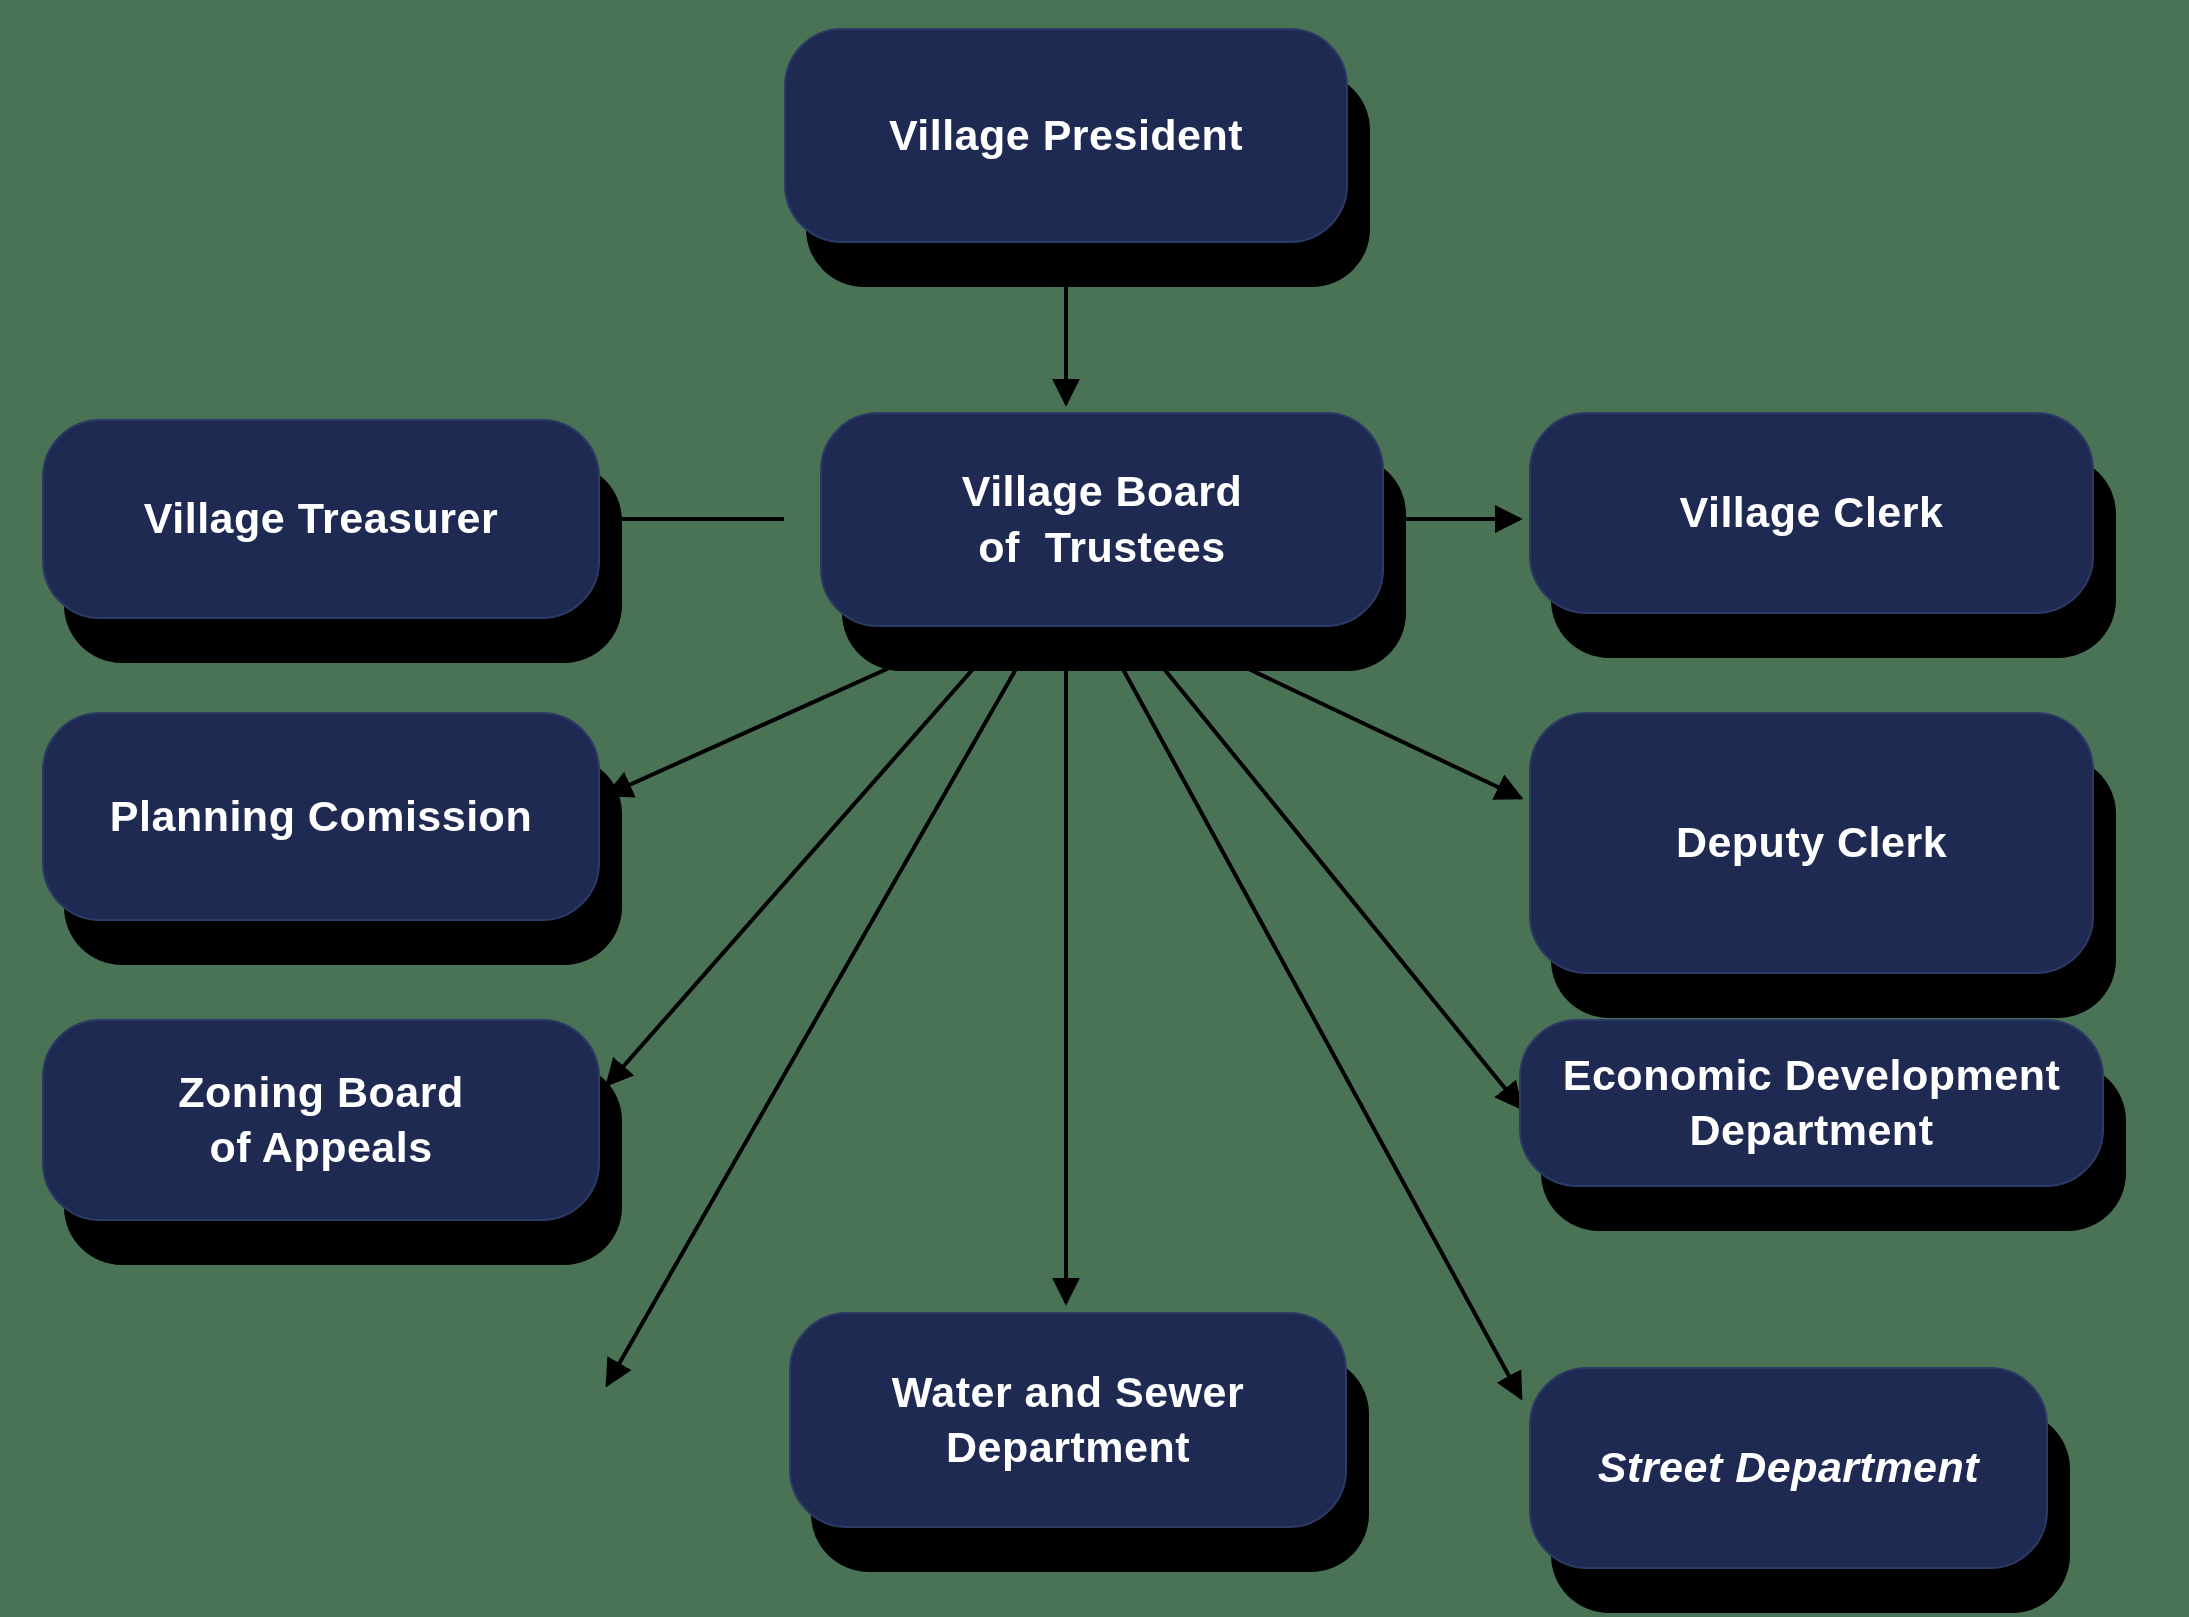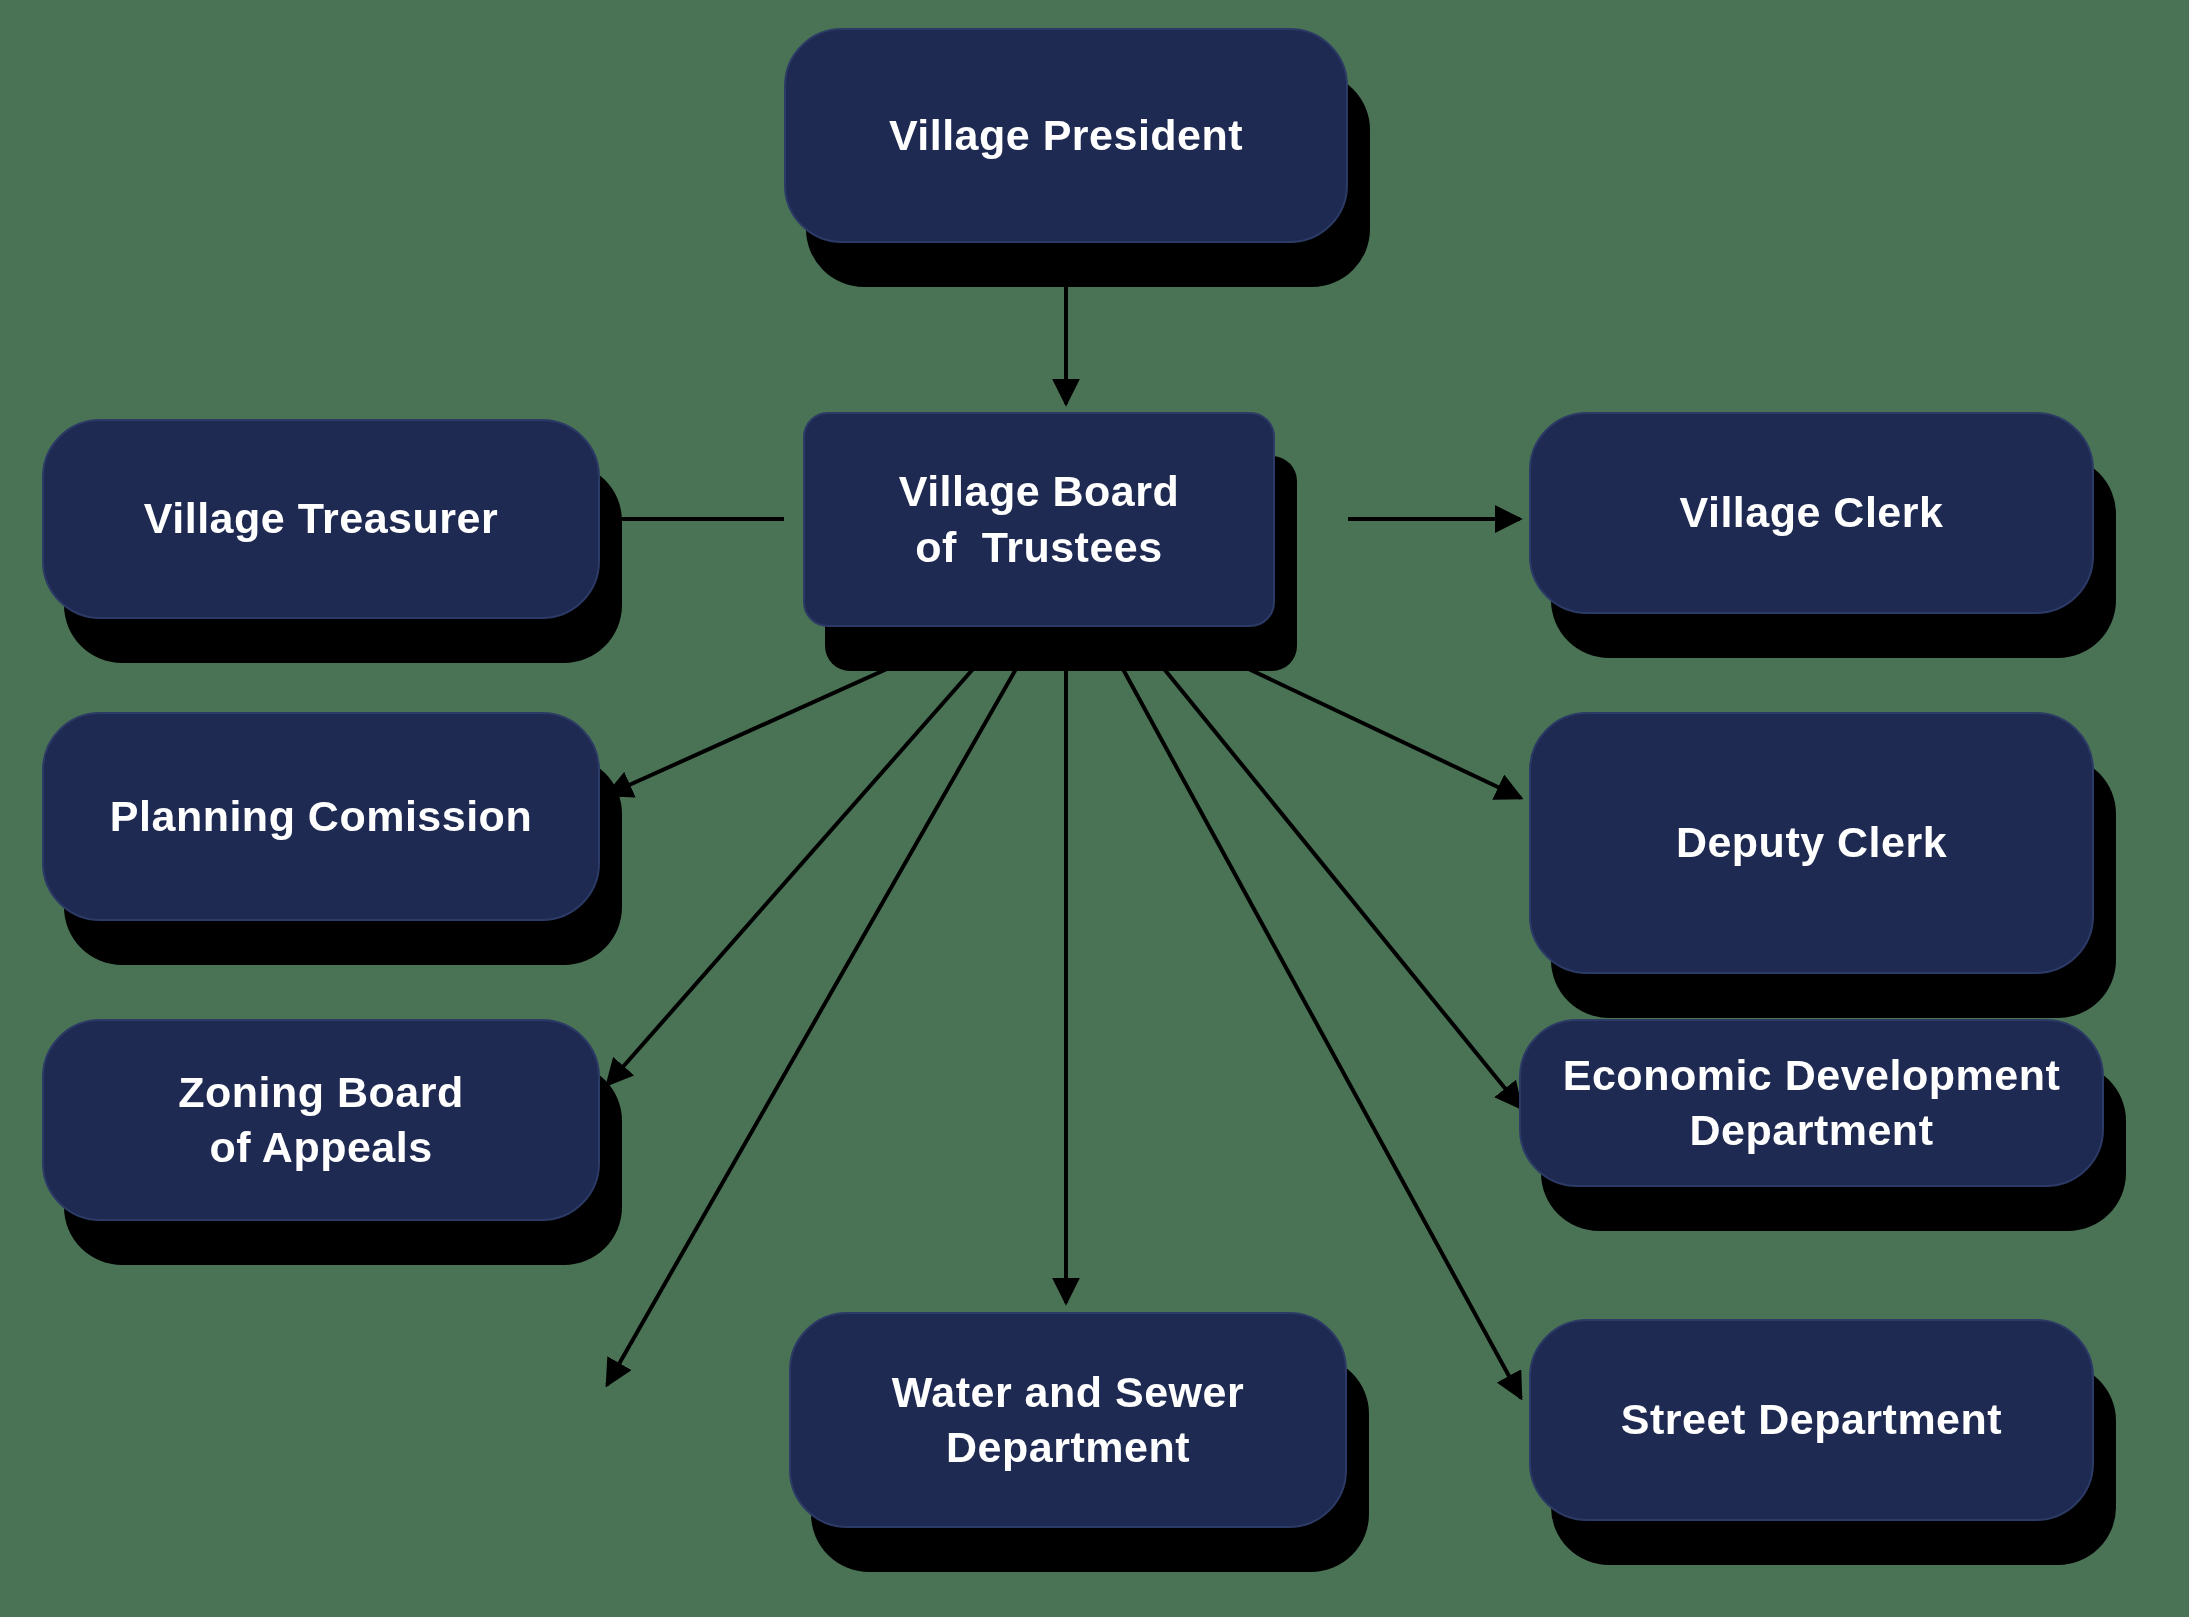--- a/index.html
+++ b/index.html
@@ -55,31 +55,31 @@
     border-radius: 58px;
     box-shadow: 22px 44px 0 0 var(--shadow);
     font-size: 43px;
     font-weight: bold;
     line-height: 1.28;
     white-space: pre-wrap;
     letter-spacing: 0.5px;
   }
 
   #node-president { left: 784px;  top: 28px;   width: 564px; height: 215px; }
-  #node-board     { left: 803px;  top: 412px;  width: 472px; height: 215px; border-radius: 25px; }
+  #node-board     { left: 820px;  top: 412px;  width: 564px; height: 215px; }
 
   #node-treasurer { left: 42px;   top: 419px;  width: 558px; height: 200px; }
   #node-planning  { left: 42px;   top: 712px;  width: 558px; height: 209px; }
   #node-zoning    { left: 42px;   top: 1019px; width: 558px; height: 202px; }
   #node-police    { left: 42px;   top: 1319px; width: 558px; height: 202px; }
 
   #node-clerk     { left: 1529px; top: 412px;  width: 565px; height: 202px; text-align: center; }
   #node-deputy    { left: 1529px; top: 712px;  width: 565px; height: 262px; }
   #node-econ      { left: 1519px; top: 1019px; width: 585px; height: 168px; }
-  #node-street    { left: 1529px; top: 1319px; width: 565px; height: 202px; }
+  #node-street    { left: 1529px; top: 1367px; width: 519px; height: 202px; font-style: italic; }
 
   #node-water     { left: 789px;  top: 1312px; width: 558px; height: 216px; }
 </style>
 </head>
 <body>
 
 <div class="canvas">
 
   <svg class="edges" viewBox="0 0 2189 1617" xmlns="http://www.w3.org/2000/svg" aria-hidden="true">
     <defs>

